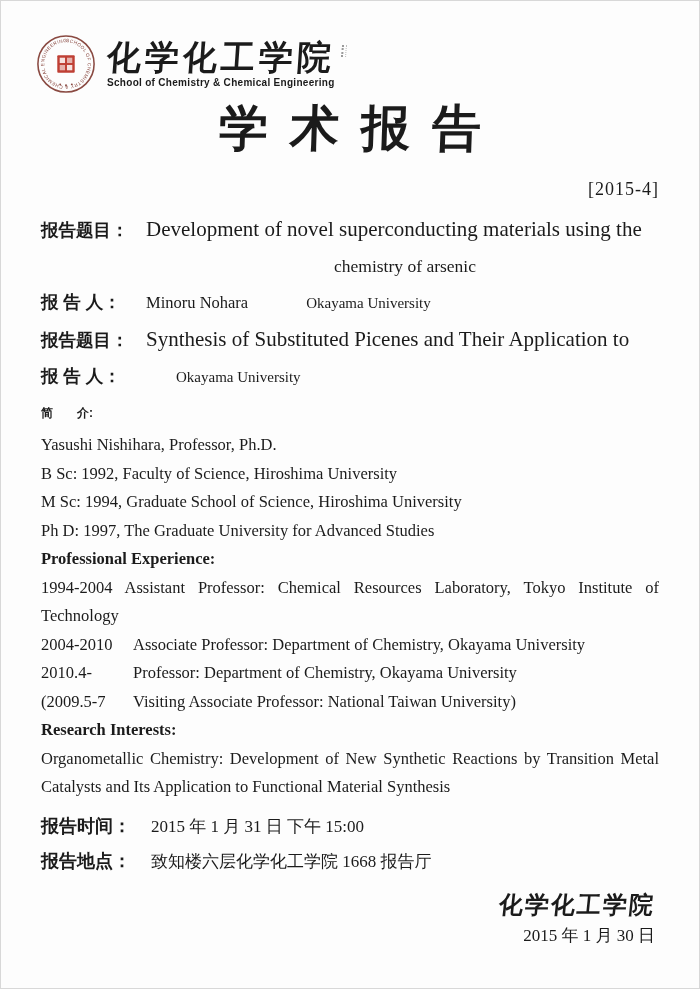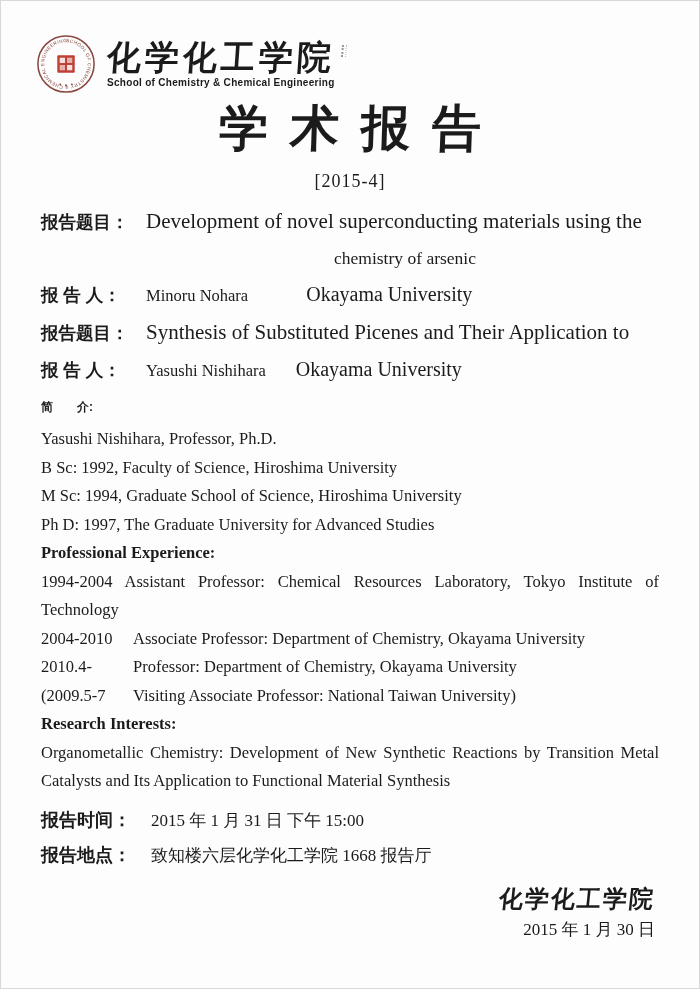--- a/index.html
+++ b/index.html
@@ -46,38 +46,38 @@
   
   .doc-title {
     text-align: center;
     font-family: "Liberation Serif", serif;
     font-size: 49px; font-weight: 900;
     letter-spacing: 22px; text-indent: 22px;
     margin-top: 6px; line-height: 1.15;
     transform: skewX(-2deg);
   }
   .issue {
-    text-align: center;
+    text-align: right;
     font-size: 18px;
-    margin-top: 12px; line-height: 24px;
+    margin-top: 20px; line-height: 24px;
     letter-spacing: 1px;
   }
 
   
   .talks { margin-top: 10px; }
   .row { display: flex; align-items: baseline; line-height: 36px; }
   .cn-label {
     font-family: "Liberation Sans", sans-serif;
     font-weight: 700; font-size: 17.5px;
     flex: 0 0 105px; white-space: nowrap;
   }
   .talk-text { font-size: 21px; }
   .talk-line2 { padding-left: 110px; font-size: 17.5px; line-height: 36px; text-align: center; }
   .speaker-name { font-size: 16.5px; }
-  .aff { font-size: 20px; }
+  .aff { font-size: 15px; }
   .talk-1 .aff { margin-left: 58px; }
   .talk-2 .aff { margin-left: 30px; }
 
   
   .bio-label-row { line-height: 36px; }
   .bio-label-row .cn-label { font-size: 12px; }
   .bio p { font-size: 16.5px; line-height: 28.5px; }
   .bold-head {
     font-weight: 700; font-size: 16.5px; line-height: 28.5px;
   }
@@ -154,21 +154,20 @@
       </div>
     </div>
 
     <div class="talk talk-2">
       <div class="row">
         <span class="cn-label">报告题目：</span>
         <span class="talk-text">Synthesis of Substituted Picenes and Their Application to</span>
       </div>
       <div class="row">
         <span class="cn-label">报 告 人：</span>
-        <span class="speaker-name">Yasushi Nishihara</span>
         <span class="aff">Okayama University</span>
       </div>
     </div>
 
   </div>
 
   <div class="bio">
     <div class="row bio-label-row">
       <span class="cn-label">简　　介:</span>
     </div>

